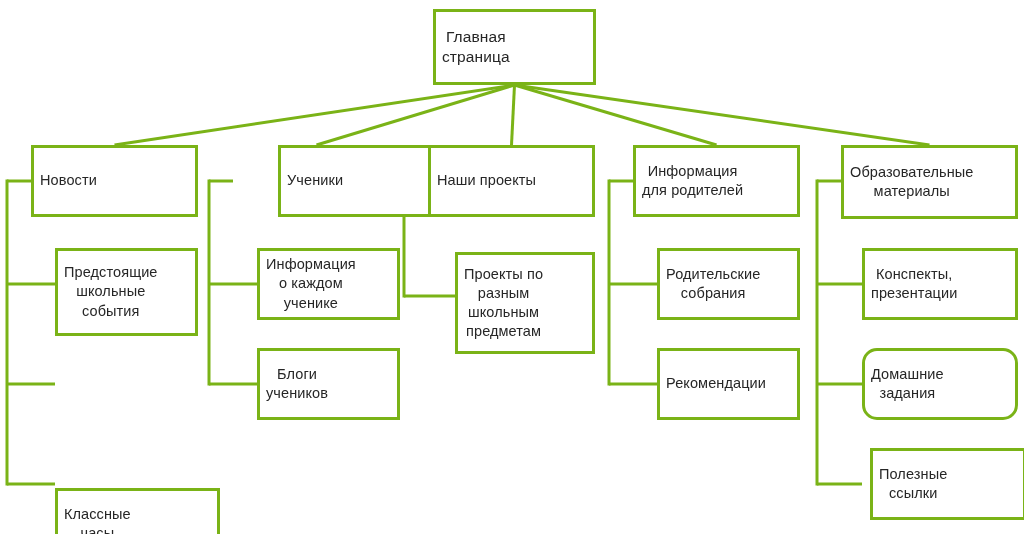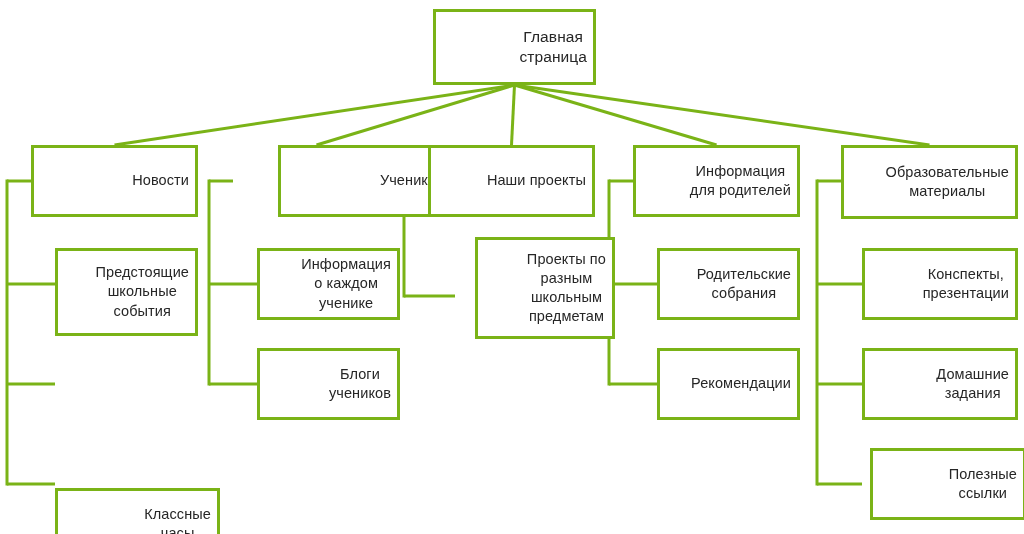--- a/index.html
+++ b/index.html
@@ -25,21 +25,21 @@
     height: 534px;
     pointer-events: none;
   }
   .node {
     position: absolute;
     box-sizing: border-box;
     border: 3px solid #7ab317;
     background: #ffffff;
     display: flex;
     align-items: center;
-    justify-content: flex-end;
+    justify-content: flex-start;
     text-align: center;
     color: #262626;
     font-size: 14.5px;
     line-height: 1.32;
     letter-spacing: 0.1px;
     padding: 18px 6px;
     z-index: 2;
   }
   .node.root {
     font-size: 15.5px;
@@ -110,21 +110,21 @@
 ученике</span>
   </div>
   <div class="node" style="left:257px; top:348px; width:143px; height:72px;">
     <span class="node-label">Блоги
 учеников</span>
   </div>
 
   <div class="node" style="left:428px; top:145px; width:167px; height:72px;">
     <span class="node-label">Наши проекты</span>
   </div>
-  <div class="node" style="left:455px; top:237px; width:140px; height:102px;margin-left:20px;">
+  <div class="node" style="left:455px; top:252px; width:140px; height:102px;">
     <span class="node-label">Проекты по
 разным
 школьным
 предметам</span>
   </div>
 
   <div class="node" style="left:633px; top:145px; width:167px; height:72px;">
     <span class="node-label">Информация
 для родителей</span>
   </div>
@@ -137,21 +137,21 @@
   </div>
 
   <div class="node" style="left:841px; top:145px; width:177px; height:74px;">
     <span class="node-label">Образовательные
 материалы</span>
   </div>
   <div class="node" style="left:862px; top:248px; width:156px; height:72px;">
     <span class="node-label">Конспекты,
 презентации</span>
   </div>
-  <div class="node" style="left:862px; top:348px; width:156px; height:72px;">
+  <div class="node" style="left:862px; top:348px; width:156px; height:72px;border-radius:15px;">
     <span class="node-label">Домашние
 задания</span>
   </div>
   <div class="node" style="left:862px; top:448px; width:156px; height:72px;margin-left:8px;">
     <span class="node-label">Полезные
 ссылки</span>
   </div>
 
 </div>
 

